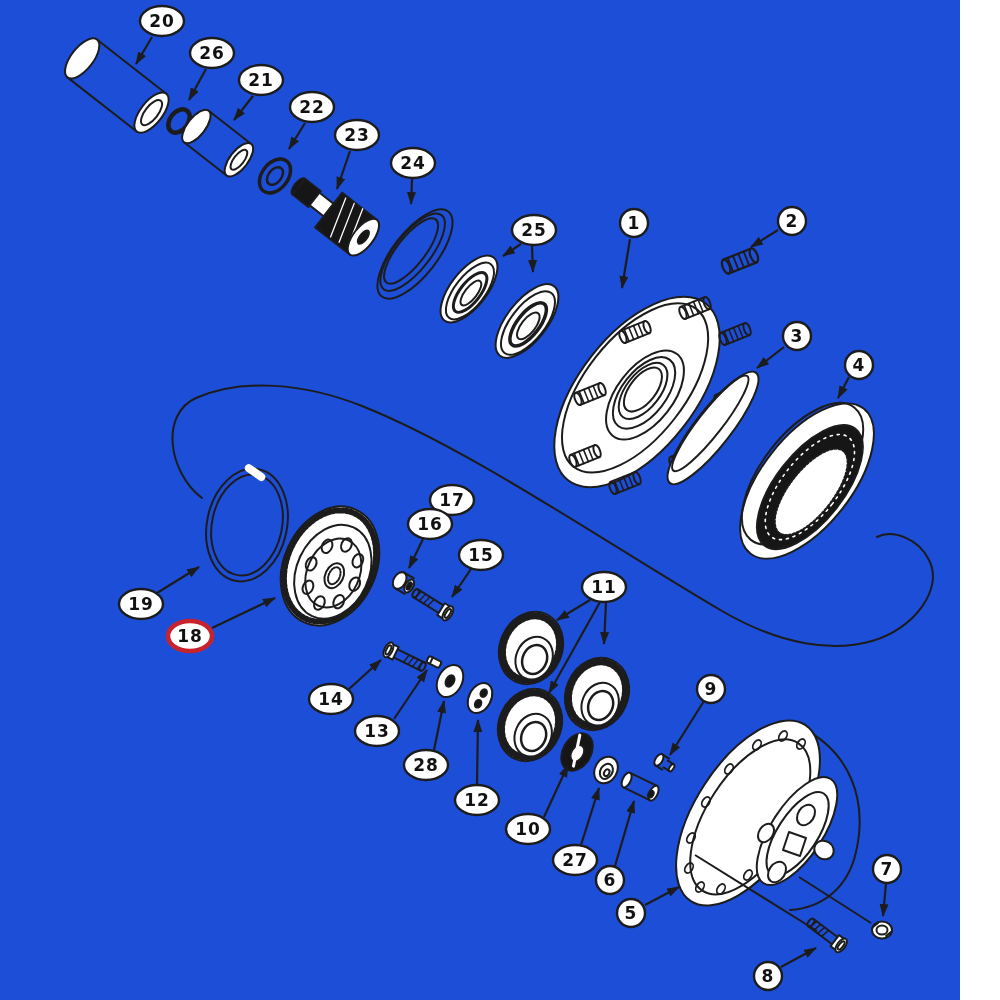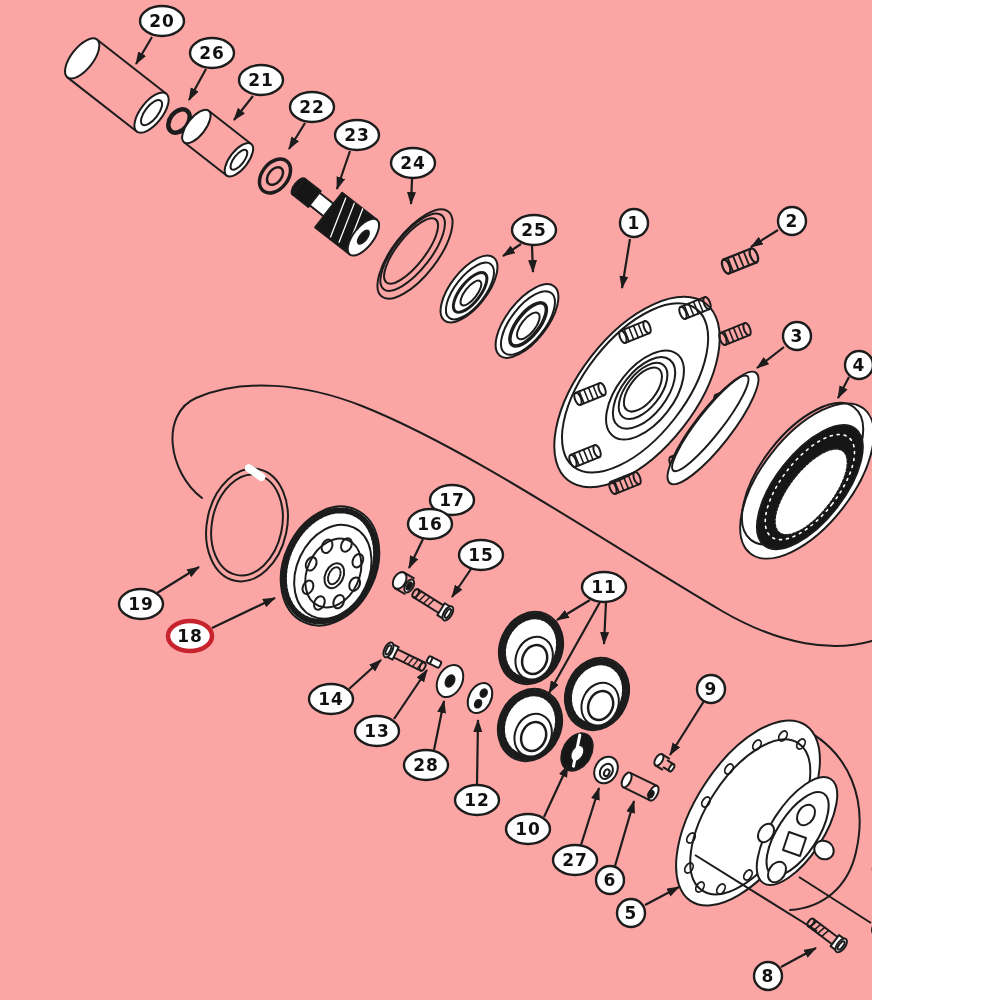--- a/index.html
+++ b/index.html
@@ -1,16 +1,16 @@
 <!DOCTYPE html>
 <html><head>
 <meta charset="utf-8">
 <style>
   html,body{margin:0;padding:0;background:#ffffff;}
-  .page{width:872px;height:1000px;position:relative;background:#fca5a5;overflow:hidden;
+  .page{width:960px;height:1000px;position:relative;background:#1d4ed8;overflow:hidden;
         font-family:"DejaVu Sans", sans-serif;}
   svg{display:block;}
   svg text{font-family:"DejaVu Sans", sans-serif;font-weight:bold;fill:#111111;}
 </style>
 </head>
 <body>
 
 <div class="page">
 <svg id="diagram" width="1000" height="1000" viewBox="0 0 1000 1000">
 

